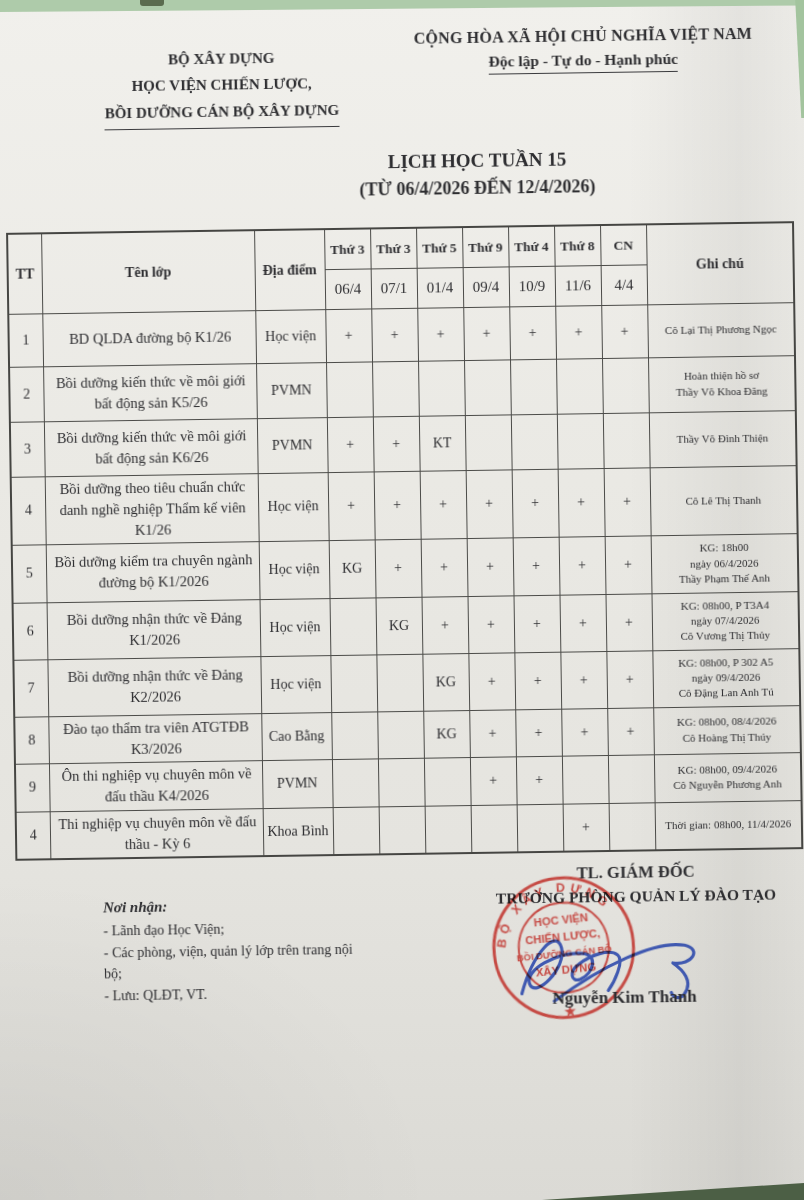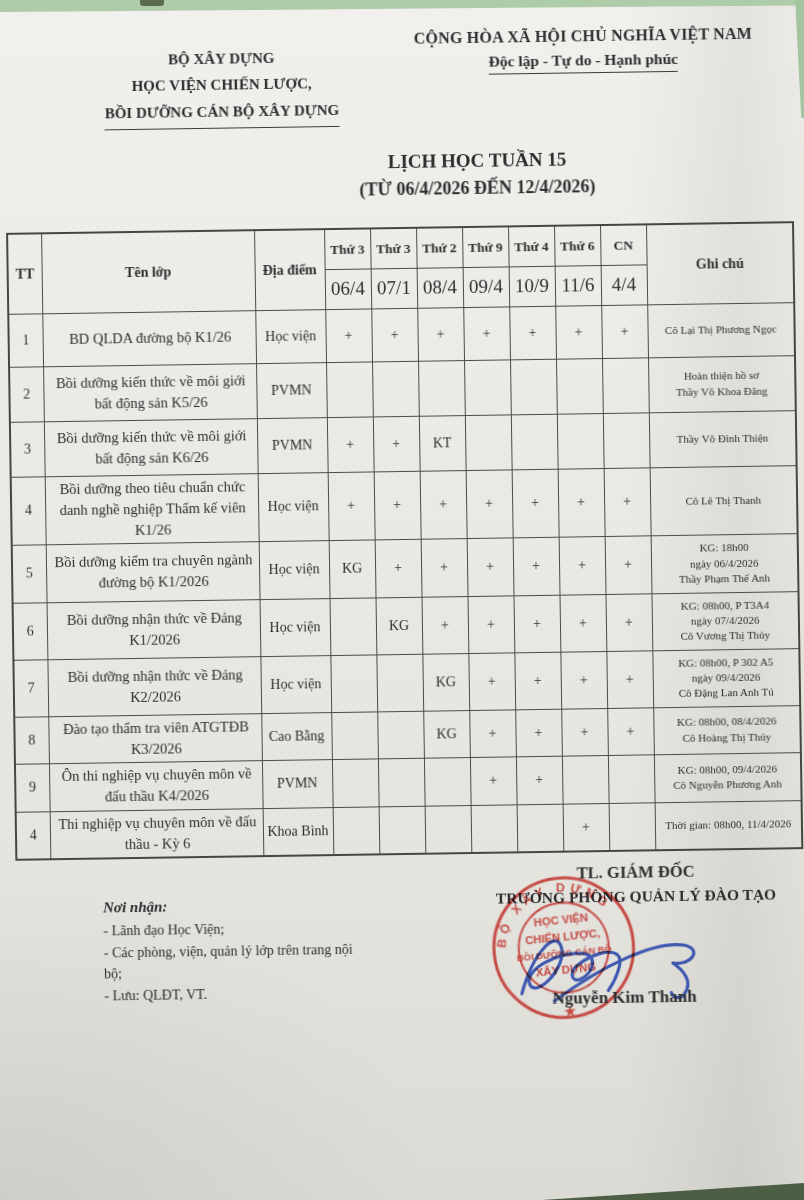--- a/index.html
+++ b/index.html
@@ -37,21 +37,21 @@
   .doc-title { text-align:center; margin-top:22px; position:relative; left:78px; font-weight:bold; line-height:1.5; }
   .doc-title .t1 { font-size:19px; }
   .doc-title .t2 { font-size:18px; }
 
   
   table.sched { border-collapse:collapse; table-layout:fixed; width:786px; margin:24px 0 0 8px;
     border:2px solid #454542; }
   table.sched th, table.sched td { border:1.4px solid #4b4b48; vertical-align:middle; text-align:center; overflow:hidden; }
   th { font-weight:bold; font-size:14px; }
   th.day-h { font-size:13.5px; }
-  th.date-h { font-weight:normal; font-size:19px; }
+  th.date-h { font-weight:normal; font-size:15px; }
   td.tt { font-size:14px; }
   td.cls { text-align:left; padding:2px 4px 2px 6px; font-size:14.5px; line-height:1.45; }
   td.loc { font-size:14px; }
   td.day { font-size:14px; }
   td.note { font-size:11px; line-height:1.4; padding:1px 2px; }
   td.note span { display:block; }
 
   
   .doc-footer { position:relative; height:360px; margin-top:6px; }
   .recipients { position:absolute; left:95px; top:34px; width:265px; }
@@ -109,31 +109,31 @@
           <col style="width:46px">
         <col style="width:147px">
       </colgroup>
       <thead>
         <tr style="height:40px">
           <th rowspan="2">TT</th>
           <th rowspan="2">Tên lớp</th>
           <th rowspan="2">Địa điểm</th>
           <th class="day-h">Thứ 3</th>
           <th class="day-h">Thứ 3</th>
-          <th class="day-h">Thứ 2</th>
+          <th class="day-h">Thứ 5</th>
           <th class="day-h">Thứ 9</th>
           <th class="day-h">Thứ 4</th>
-          <th class="day-h">Thứ 6</th>
+          <th class="day-h">Thứ 8</th>
           <th class="day-h">CN</th>
           <th rowspan="2">Ghi chú</th>
         </tr>
         <tr style="height:40px">
           <th class="date-h">06/4</th>
           <th class="date-h">07/1</th>
-          <th class="date-h">08/4</th>
+          <th class="date-h">01/4</th>
           <th class="date-h">09/4</th>
           <th class="date-h">10/9</th>
           <th class="date-h">11/6</th>
           <th class="date-h">4/4</th>
         </tr>
       </thead>
       <tbody>
         <tr style="height:53px">
           <td class="tt">1</td>
           <td class="cls">BD QLDA đường bộ K1/26</td>

